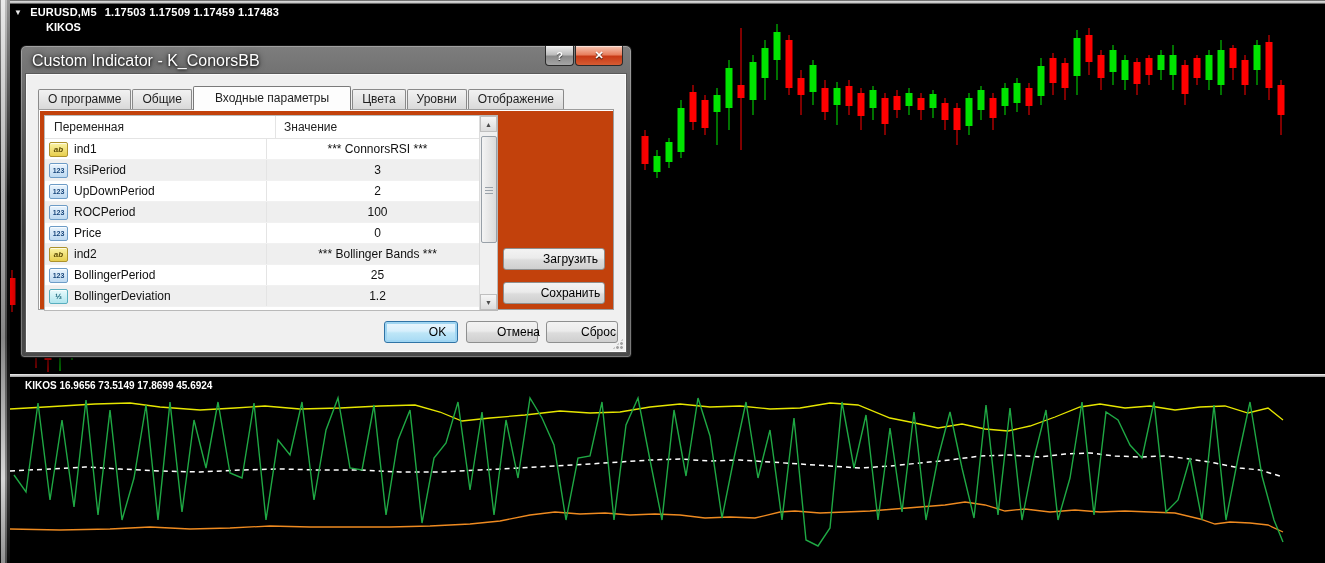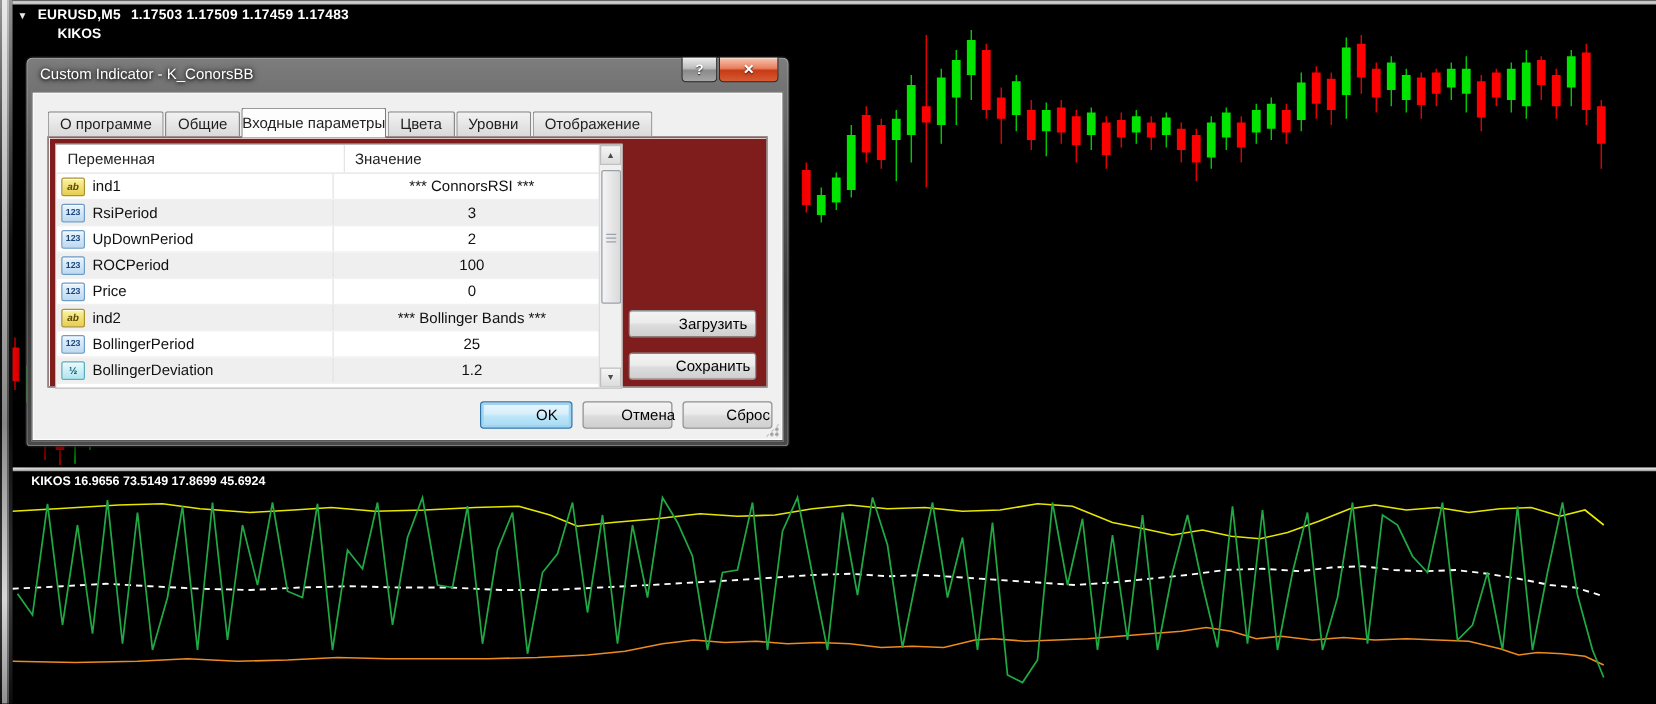--- a/index.html
+++ b/index.html
@@ -20,39 +20,39 @@
   .chart-symbol-line .tri{font-size:8px;color:#e8e8e8;}
   .chart-indicator-name{position:absolute;left:25px;top:21px;z-index:5;color:#fff;font-size:11px;font-weight:700;padding-left:21px;}
   .pane-label{position:absolute;left:25px;top:380px;z-index:7;color:#fff;font-size:10px;font-weight:700;}
   svg.layer{position:absolute;left:0;z-index:1;}
   
   .dialog{position:absolute;left:20px;top:45px;width:610px;height:311px;z-index:10;
       background:linear-gradient(#7d7d7d,#585858 30%,#3c3c3c 60%,#4a4a4a);
       border:1px solid #141414;border-radius:6px 6px 4px 4px;
       box-shadow:0 4px 16px rgba(0,0,0,.7), inset 0 0 0 1px rgba(255,255,255,.28);}
   .titlebar{position:absolute;left:0;top:0;right:0;height:27px;border-radius:6px 6px 0 0;cursor:default;}
-  .titlebar .title{position:absolute;left:11px;top:6px;color:#fff;font-size:12px;
+  .titlebar .title{position:absolute;left:11px;top:6px;color:#fff;font-size:16px;
       text-shadow:0 1px 3px #000,0 0 6px rgba(0,0,0,.8);}
   .caption-buttons{position:absolute;right:8px;top:0;display:flex;}
   .cap-btn{height:19px;border:1px solid #2a2a2a;border-top:none;border-radius:0 0 4px 4px;
       display:flex;align-items:center;justify-content:center;color:#fff;font-size:11px;font-weight:700;
       text-shadow:0 1px 1px rgba(0,0,0,.8);box-shadow:inset 0 1px 0 rgba(255,255,255,.5);}
   .btn-help{width:27px;background:linear-gradient(#ececec,#bdbdbd 45%,#8a8a8a 55%,#a6a6a6);color:#fff;}
   .btn-close{width:46px;background:linear-gradient(#f6c6b4,#e8805f 45%,#c83a16 55%,#d65c33);margin-left:1px;}
   .client{position:absolute;left:4px;right:4px;top:27px;bottom:4px;background:#f0f0f0;
       border:1px solid #5a5a5a;box-shadow:inset 0 0 0 1px #fcfcfc;}
   
   .tabs{position:absolute;left:12px;top:12px;height:23px;display:flex;align-items:flex-end;z-index:3;}
   .tab{height:19px;line-height:19px;padding:0 9px;font-size:12px;color:#1e1e1e;cursor:default;
       background:linear-gradient(#f2f2f2,#e7e7e7 45%,#d9d9d9);
       border:1px solid #898989;border-bottom:none;border-radius:2px 2px 0 0;margin-right:1px;}
   .tab.active{height:23px;line-height:22px;background:#fdfdfd;position:relative;z-index:4;
-      margin-bottom:-1px;padding:0 0;border-color:#7a7a7a;}
+      margin-bottom:-1px;padding:0 21px;border-color:#7a7a7a;}
   .tab-panel{position:absolute;left:12px;right:12px;top:35px;bottom:42px;
-      background:#7f1d1d;border:1px solid #9d9d9d;box-shadow:inset 1px 1px 0 #fff;}
+      background:#c2410c;border:1px solid #9d9d9d;box-shadow:inset 1px 1px 0 #fff;}
   
   .param-table{position:absolute;left:5px;top:5px;width:452px;height:194px;background:#fff;
       border:1px solid #b9b9b9;overflow:hidden;}
   .thead{display:flex;height:22px;border-bottom:1px solid #e4e4e4;background:#fff;
       font-size:12px;color:#222;align-items:center;}
   .thead .c1{width:221px;padding-left:9px;border-right:1px solid #e4e4e4;height:100%;display:flex;align-items:center;}
   .thead .c2{flex:1;padding-left:8px;}
   .tbody{position:absolute;left:0;top:23px;right:17px;bottom:0;text-align:center;}
   .prow{display:flex;height:20px;align-items:center;font-size:12px;color:#111;border-bottom:1px solid #f1f1f1;}
   .prow.alt{background:#efefef;}

